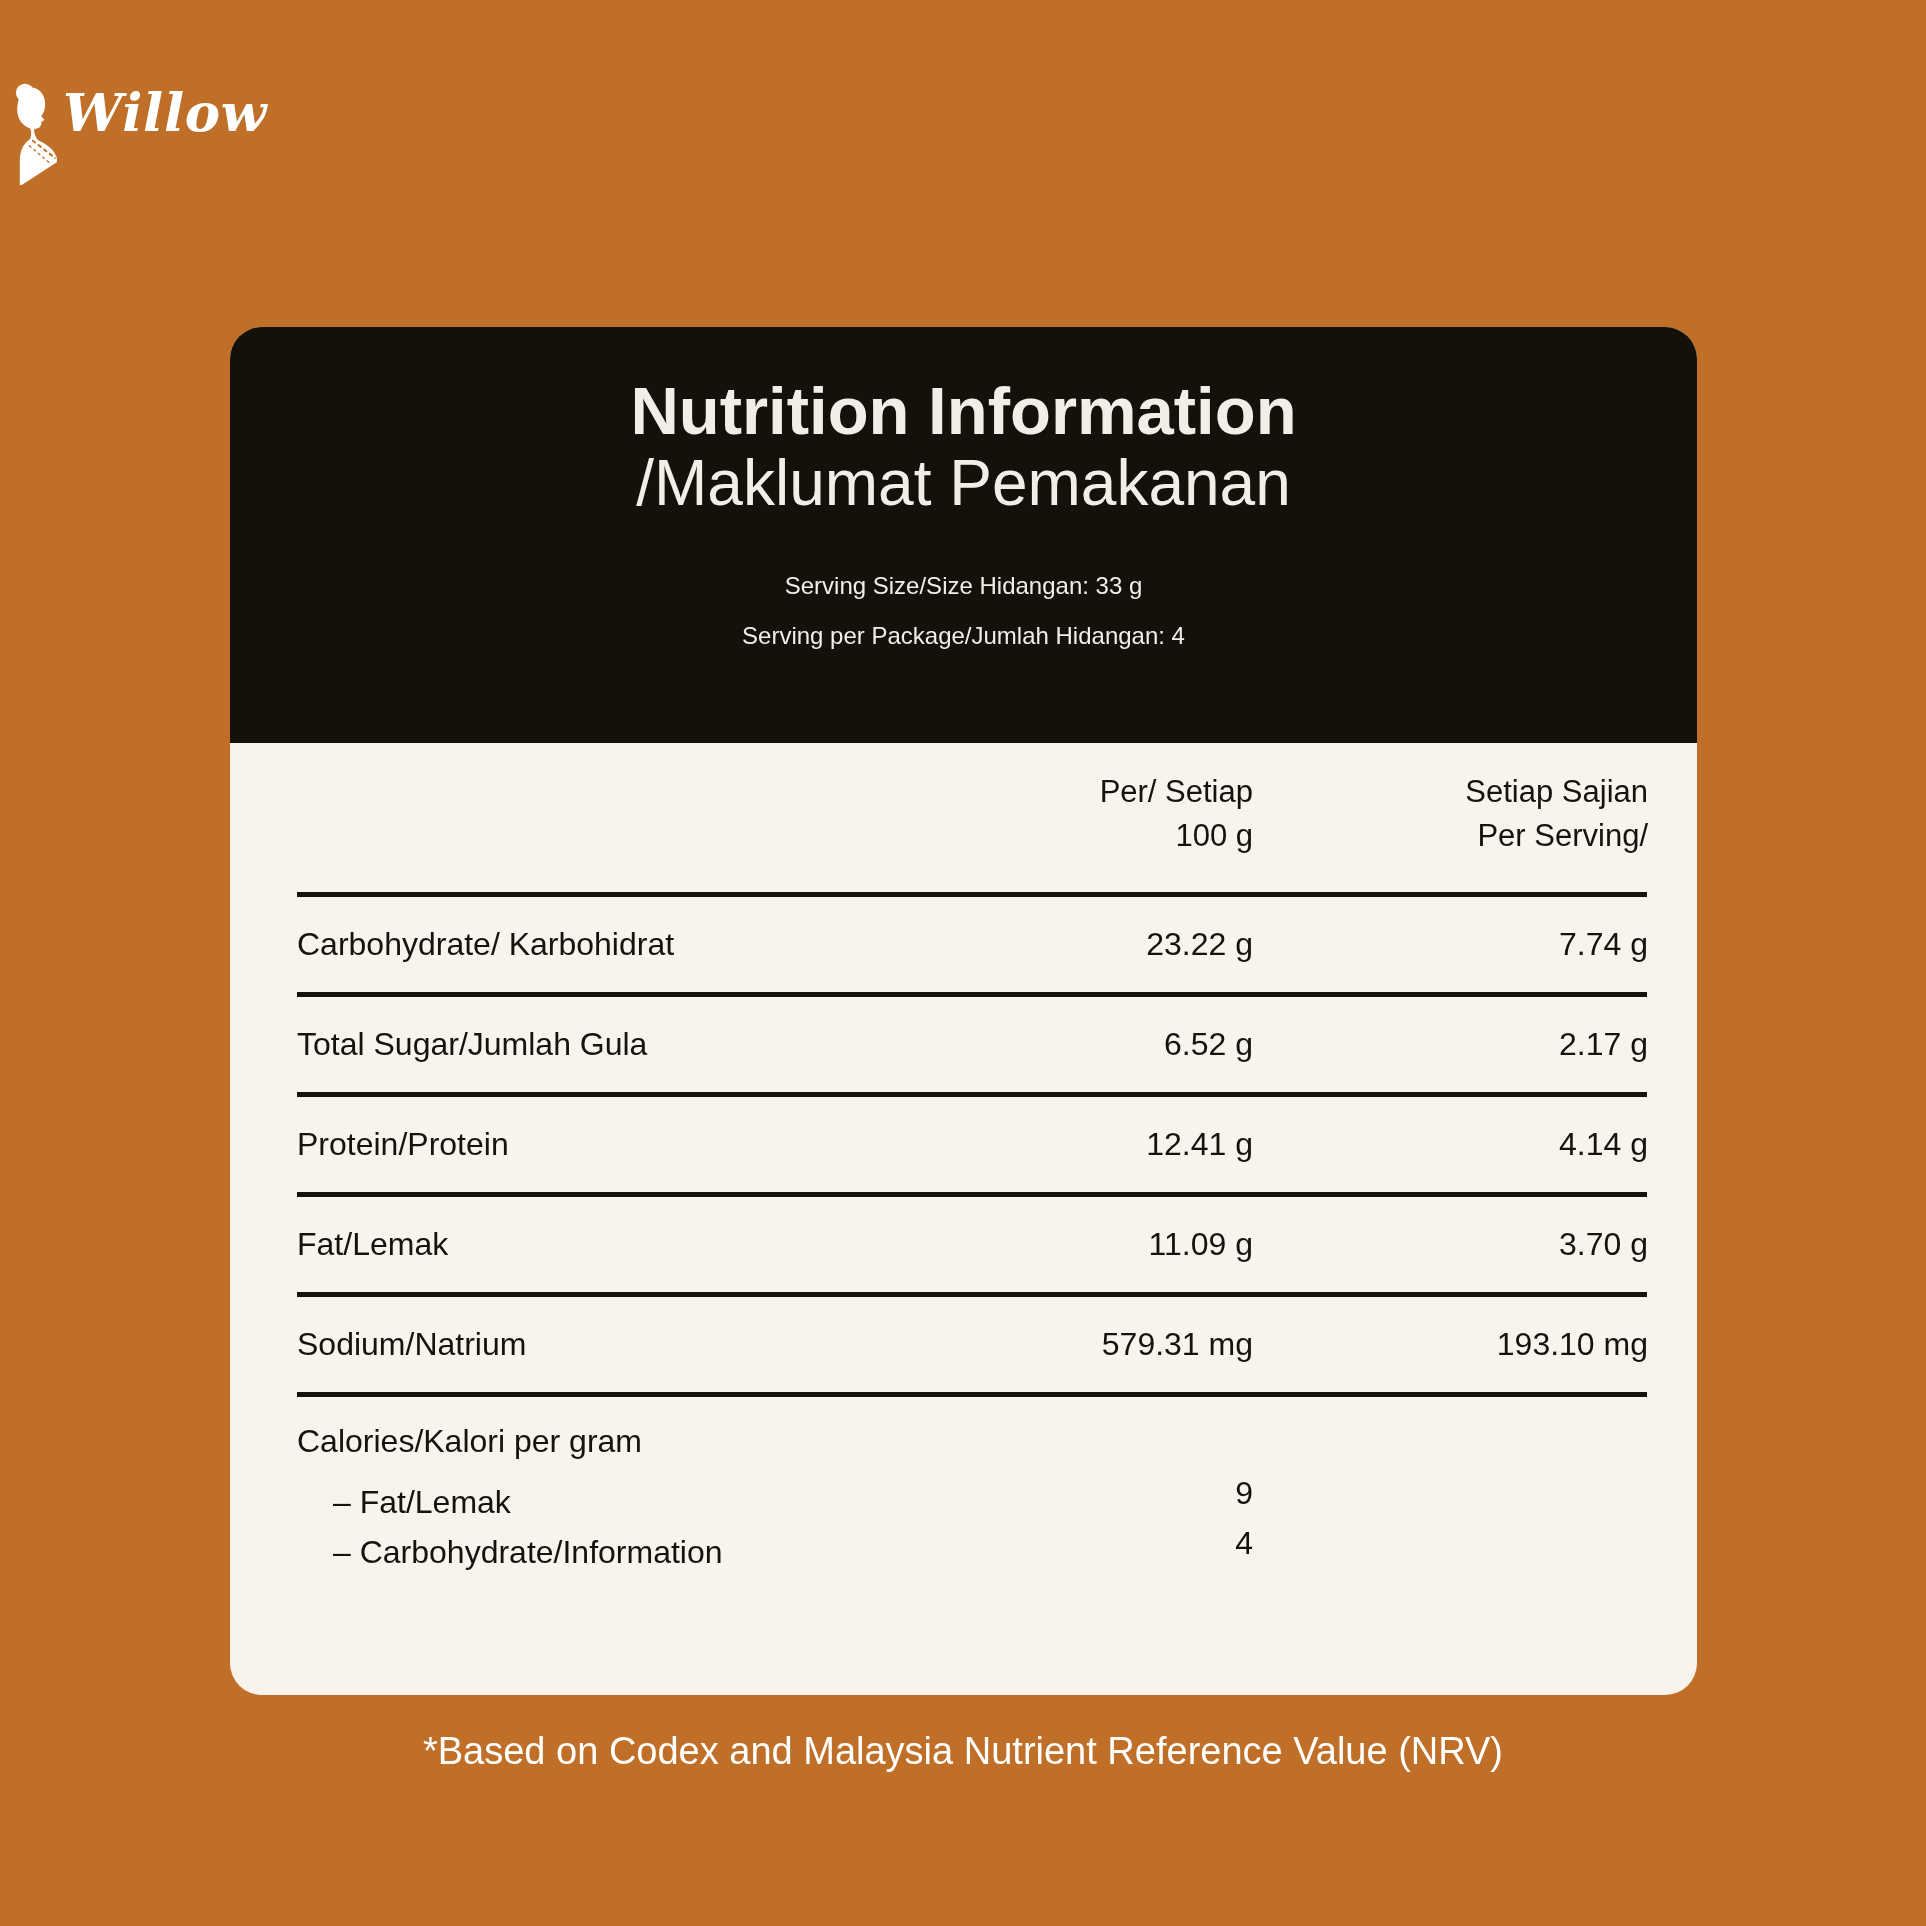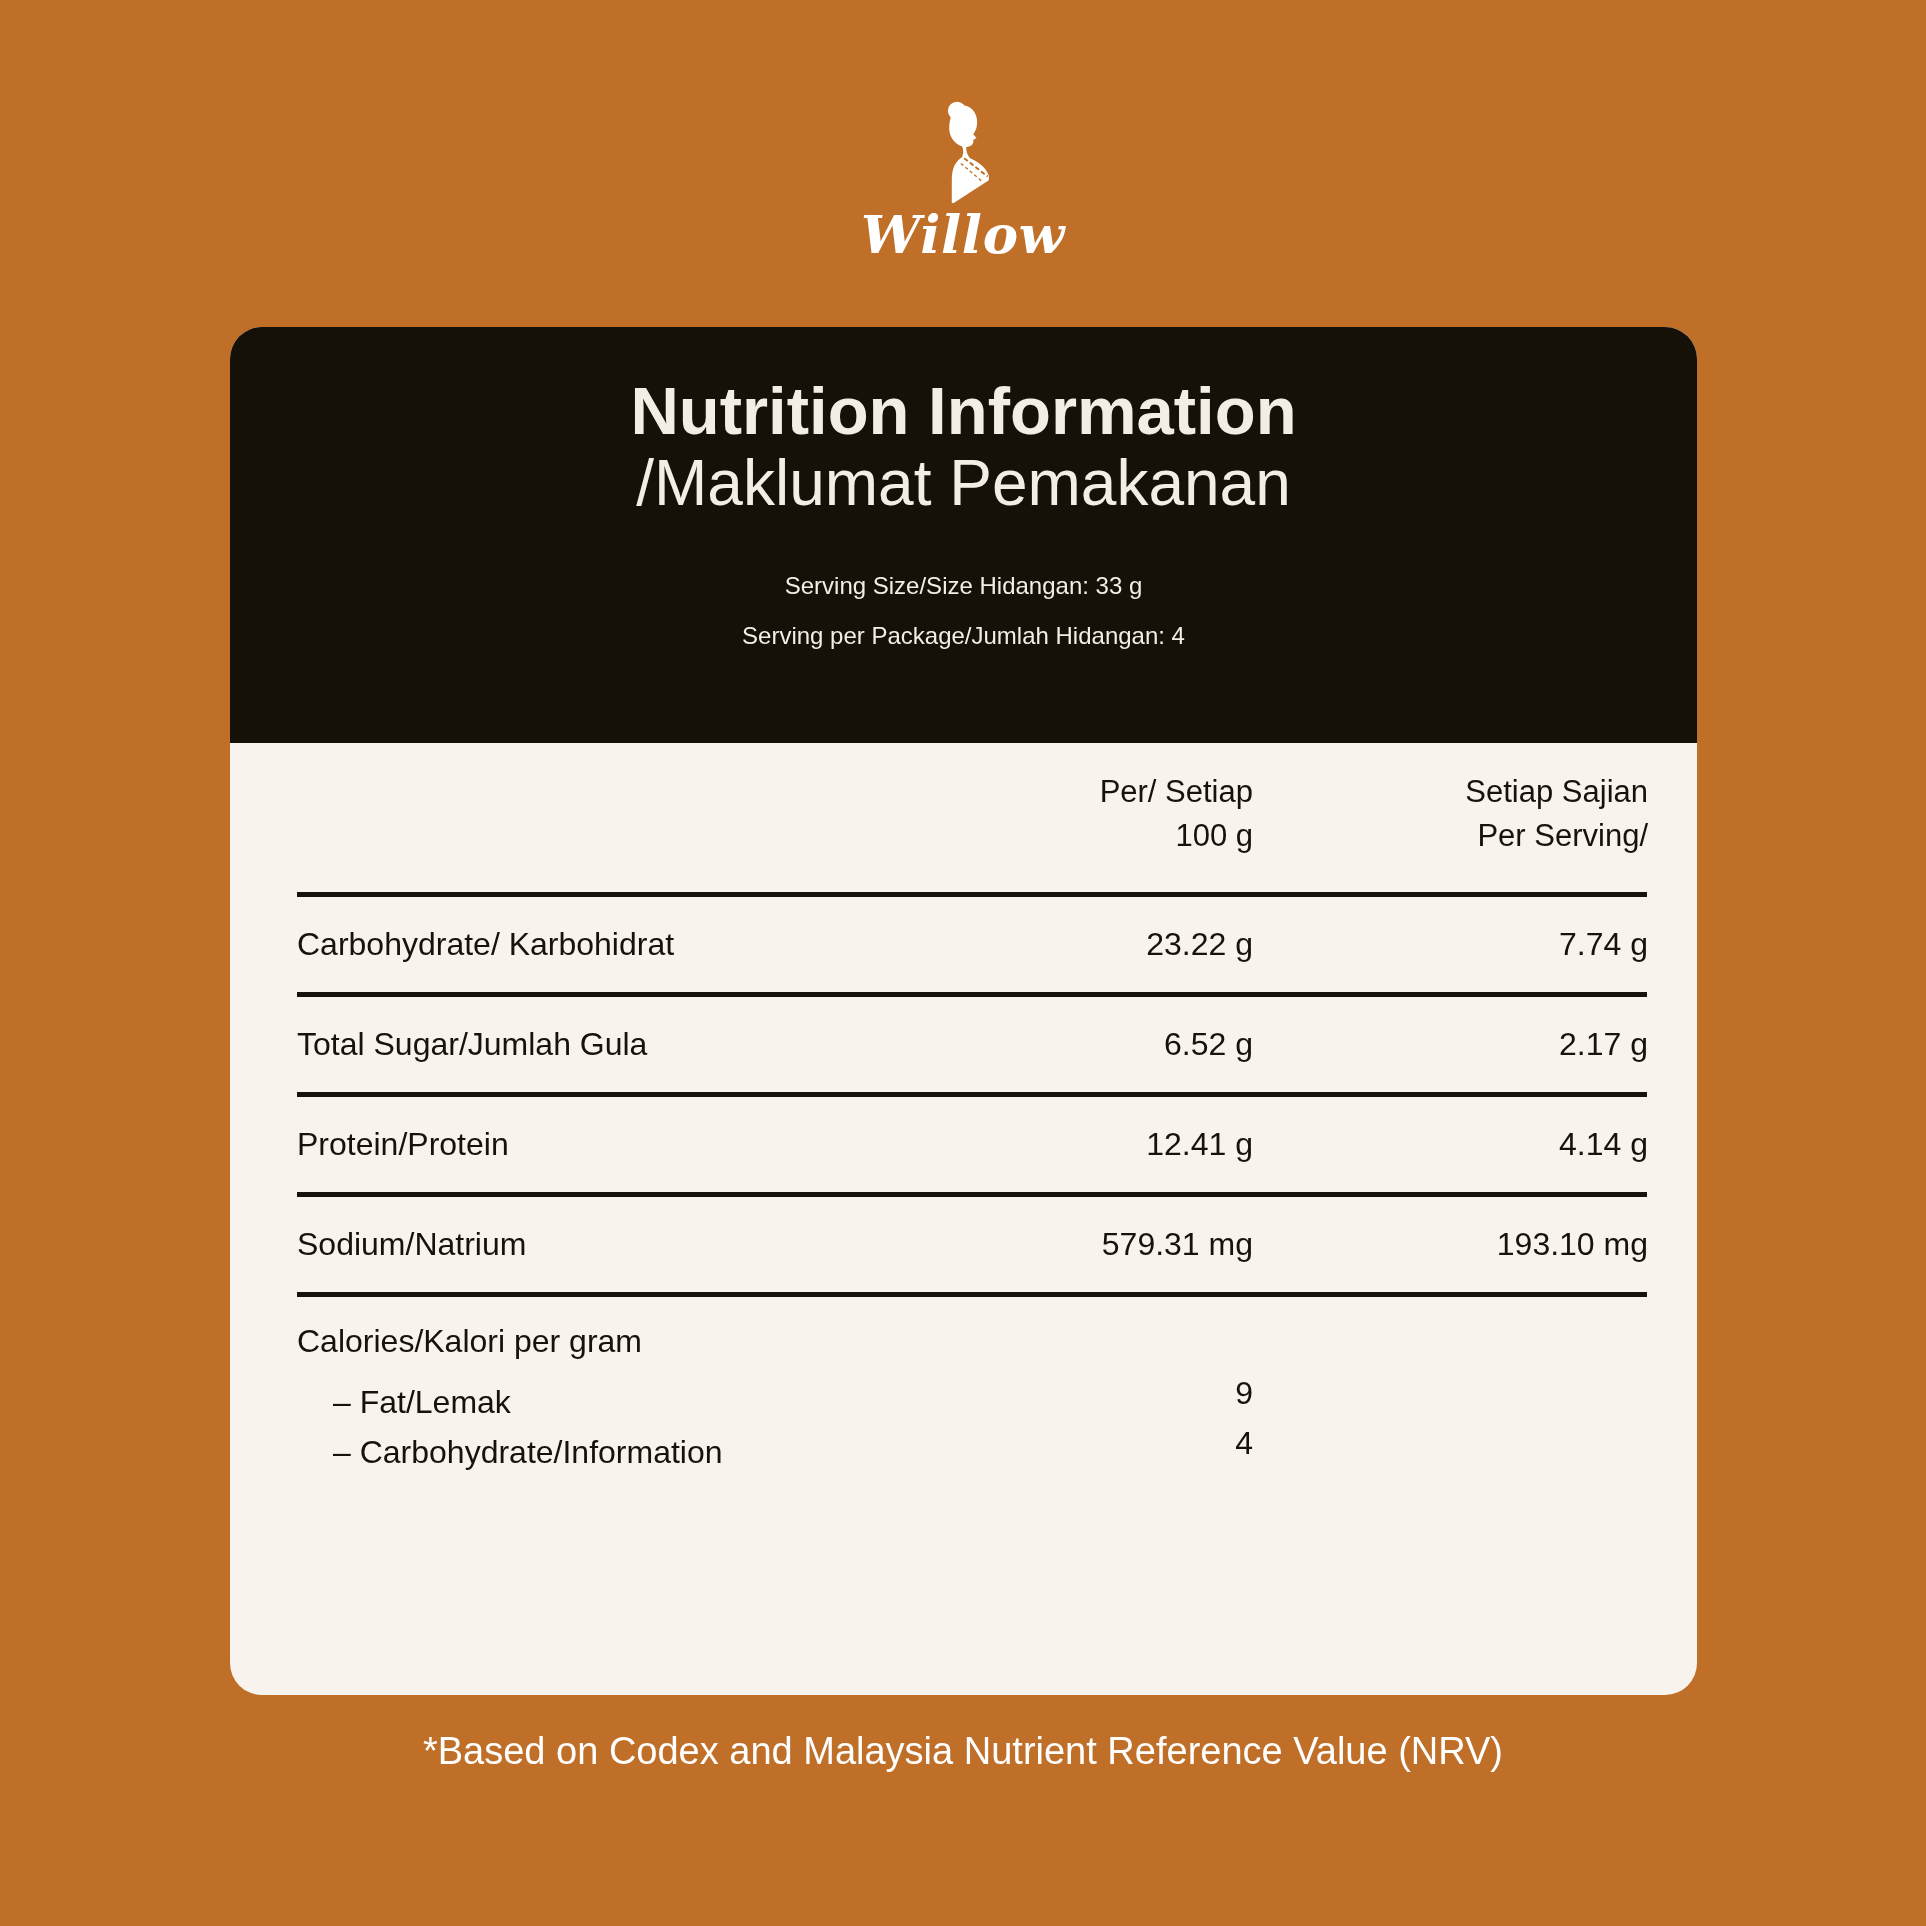--- a/index.html
+++ b/index.html
@@ -7,22 +7,22 @@
     width: 1926px; height: 1926px;
     background: #C06F28;
     font-family: "Liberation Sans", sans-serif;
     position: relative;
     overflow: hidden;
   }
   .canvas { position: absolute; inset: 0; }
 
   
   .logo {
-    position: absolute; top: 101px; left: 0; right: 0;
-    display: flex; flex-direction: column; align-items: center;
+    position: absolute; top: 83px; left: 0; right: 0;
+    display: flex; flex-direction: row; align-items: flex-start;
     color: #FFFFFF;
   }
   .logo svg { display: block; }
   .brand {
     margin-top: 2.6px;
     font-family: "DejaVu Serif", serif;
     font-style: italic; font-weight: 700;
     font-size: 53px; line-height: 1;
     color: #FFFFFF;
     letter-spacing: 0.7px;
@@ -159,20 +159,25 @@
         <div class="col-val">6.52 g</div>
         <div class="col-val">2.17 g</div>
       </div>
 
       <div class="grid3 row row-single rule-b">
         <div class="col-label">Protein/Protein</div>
         <div class="col-val">12.41 g</div>
         <div class="col-val">4.14 g</div>
       </div>
 
+      <div class="grid3 row row-single rule-b">
+        <div class="col-label">Fat/Lemak</div>
+        <div class="col-val">11.09 g</div>
+        <div class="col-val">3.70 g</div>
+      </div>
 
       <div class="grid3 row row-single rule-b">
         <div class="col-label">Sodium/Natrium</div>
         <div class="col-val">579.31 mg</div>
         <div class="col-val">193.10 mg</div>
       </div>
 
       <div class="cal-section">
         <div class="cal-title">Calories/Kalori per gram</div>
 

